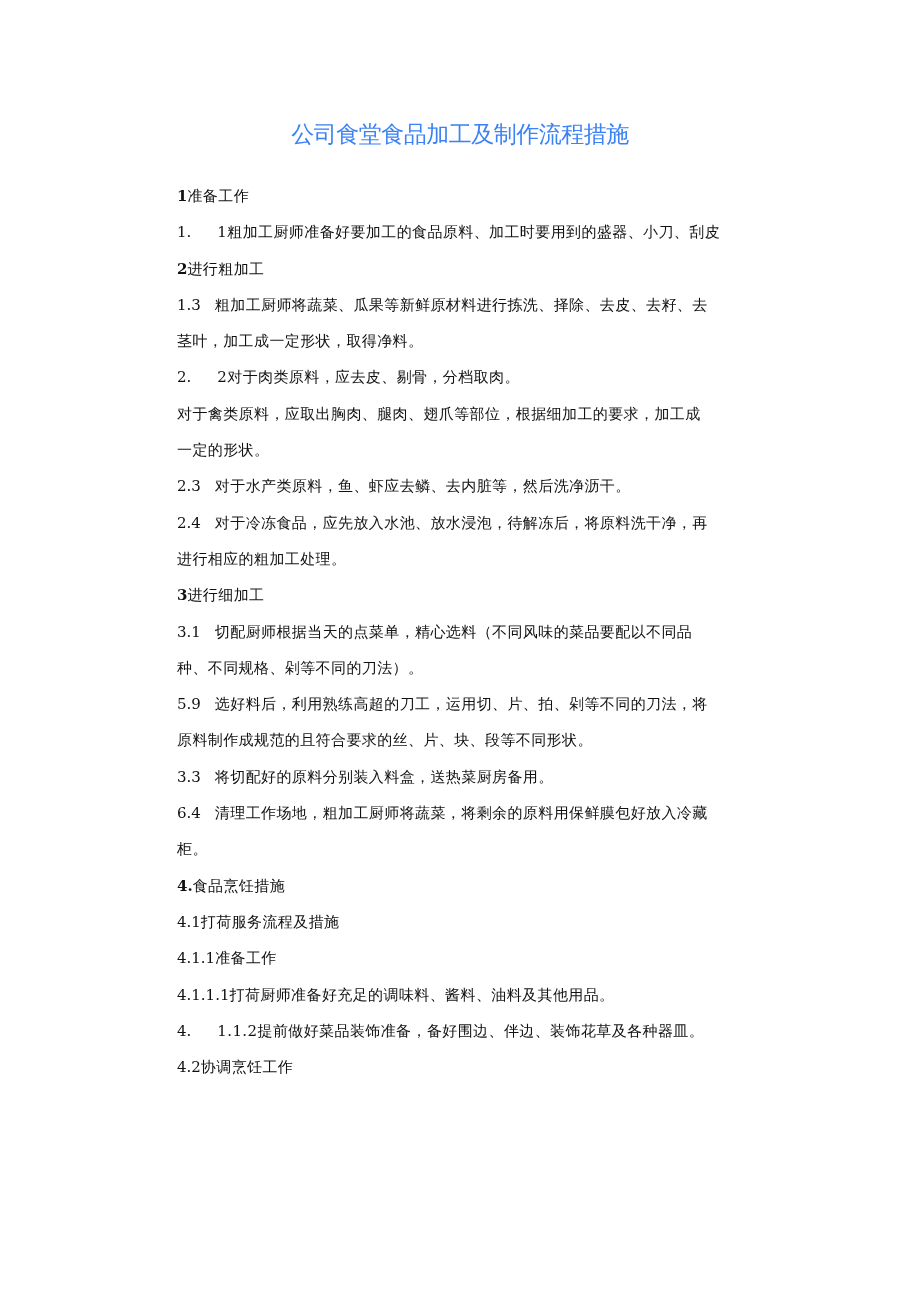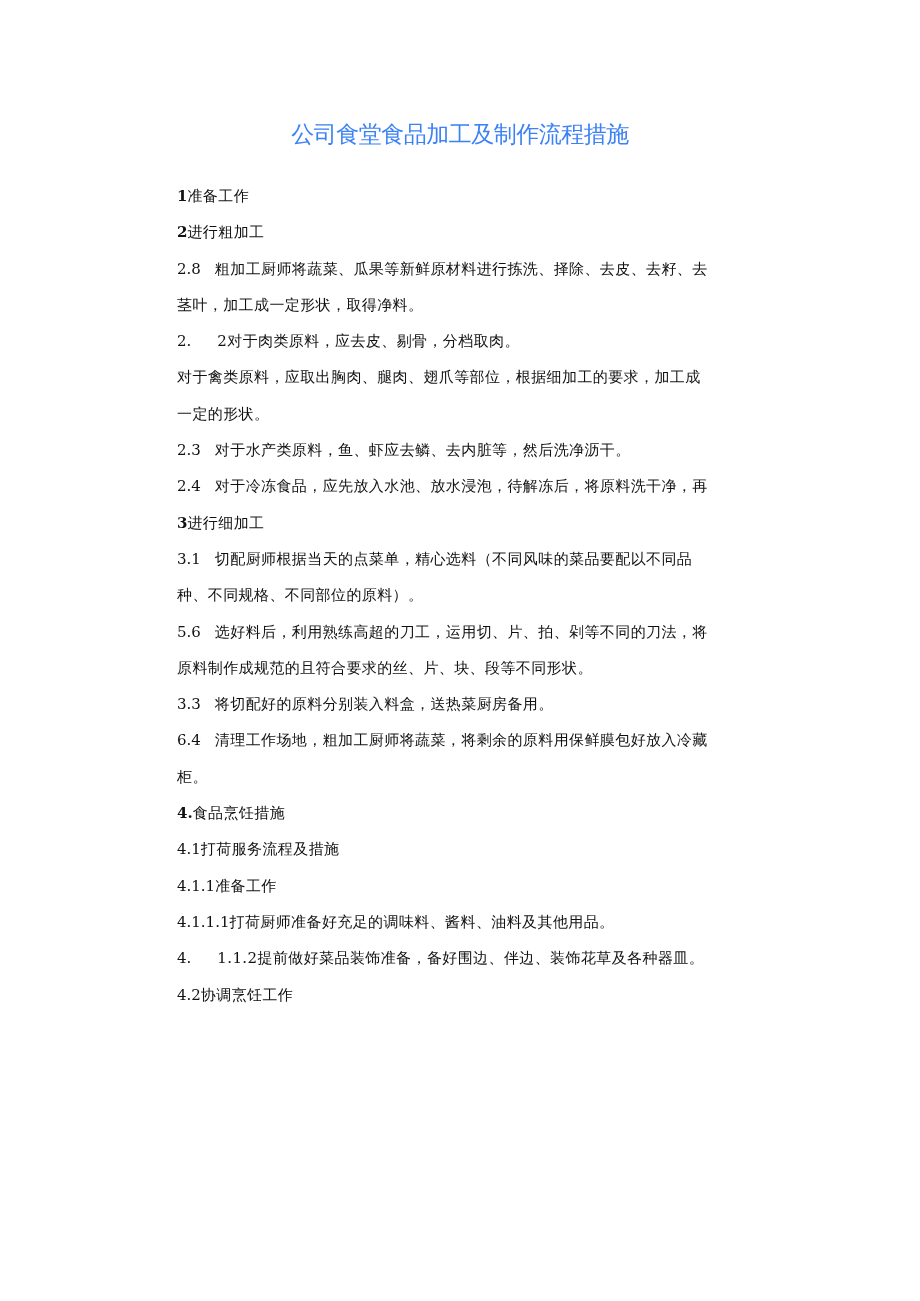--- a/index.html
+++ b/index.html
@@ -67,34 +67,36 @@
     }
   </style>
 </head>
 <body>
 
 <div class="page">
   <div class="title">公司食堂食品加工及制作流程措施</div>
 
   <div class="body-text">
     <span class="line heading"><span class="num">1</span><span>准备工作</span></span>
+    <span class="line"><span class="num">1.</span><span class="gap-wide"></span><span>1粗加工厨师准备好要加工的食品原料、加工时要用到的盛器、小刀、刮皮</span></span>
 
     <span class="line heading"><span class="num">2</span><span>进行粗加工</span></span>
-    <span class="line"><span class="num">2.8</span><span class="gap"></span><span>粗加工厨师将蔬菜、瓜果等新鲜原材料进行拣洗、择除、去皮、去籽、去</span></span>
+    <span class="line"><span class="num">1.3</span><span class="gap"></span><span>粗加工厨师将蔬菜、瓜果等新鲜原材料进行拣洗、择除、去皮、去籽、去</span></span>
     <span class="line"><span>茎叶，加工成一定形状，取得净料。</span></span>
     <span class="line"><span class="num">2.</span><span class="gap-wide"></span><span>2对于肉类原料，应去皮、剔骨，分档取肉。</span></span>
     <span class="line"><span>对于禽类原料，应取出胸肉、腿肉、翅爪等部位，根据细加工的要求，加工成</span></span>
     <span class="line"><span>一定的形状。</span></span>
     <span class="line"><span class="num">2.3</span><span class="gap"></span><span>对于水产类原料，鱼、虾应去鳞、去内脏等，然后洗净沥干。</span></span>
     <span class="line"><span class="num">2.4</span><span class="gap"></span><span>对于冷冻食品，应先放入水池、放水浸泡，待解冻后，将原料洗干净，再</span></span>
+    <span class="line"><span>进行相应的粗加工处理。</span></span>
 
     <span class="line heading"><span class="num">3</span><span>进行细加工</span></span>
     <span class="line"><span class="num">3.1</span><span class="gap"></span><span>切配厨师根据当天的点菜单，精心选料（不同风味的菜品要配以不同品</span></span>
-    <span class="line"><span>种、不同规格、不同部位的原料）。</span></span>
-    <span class="line"><span class="num">5.6</span><span class="gap"></span><span>选好料后，利用熟练高超的刀工，运用切、片、拍、剁等不同的刀法，将</span></span>
+    <span class="line"><span>种、不同规格、剁等不同的刀法）。</span></span>
+    <span class="line"><span class="num">5.9</span><span class="gap"></span><span>选好料后，利用熟练高超的刀工，运用切、片、拍、剁等不同的刀法，将</span></span>
     <span class="line"><span>原料制作成规范的且符合要求的丝、片、块、段等不同形状。</span></span>
     <span class="line"><span class="num">3.3</span><span class="gap"></span><span>将切配好的原料分别装入料盒，送热菜厨房备用。</span></span>
     <span class="line"><span class="num">6.4</span><span class="gap"></span><span>清理工作场地，粗加工厨师将蔬菜，将剩余的原料用保鲜膜包好放入冷藏</span></span>
     <span class="line"><span>柜。</span></span>
 
     <span class="line heading"><span class="num">4.</span><span>食品烹饪措施</span></span>
     <span class="line"><span class="num">4.1</span><span>打荷服务流程及措施</span></span>
     <span class="line"><span class="num">4.1.1</span><span>准备工作</span></span>
     <span class="line"><span class="num">4.1.1.1</span><span>打荷厨师准备好充足的调味料、酱料、油料及其他用品。</span></span>
     <span class="line"><span class="num">4.</span><span class="gap-wide"></span><span>1.1.2提前做好菜品装饰准备，备好围边、伴边、装饰花草及各种器皿。</span></span>

